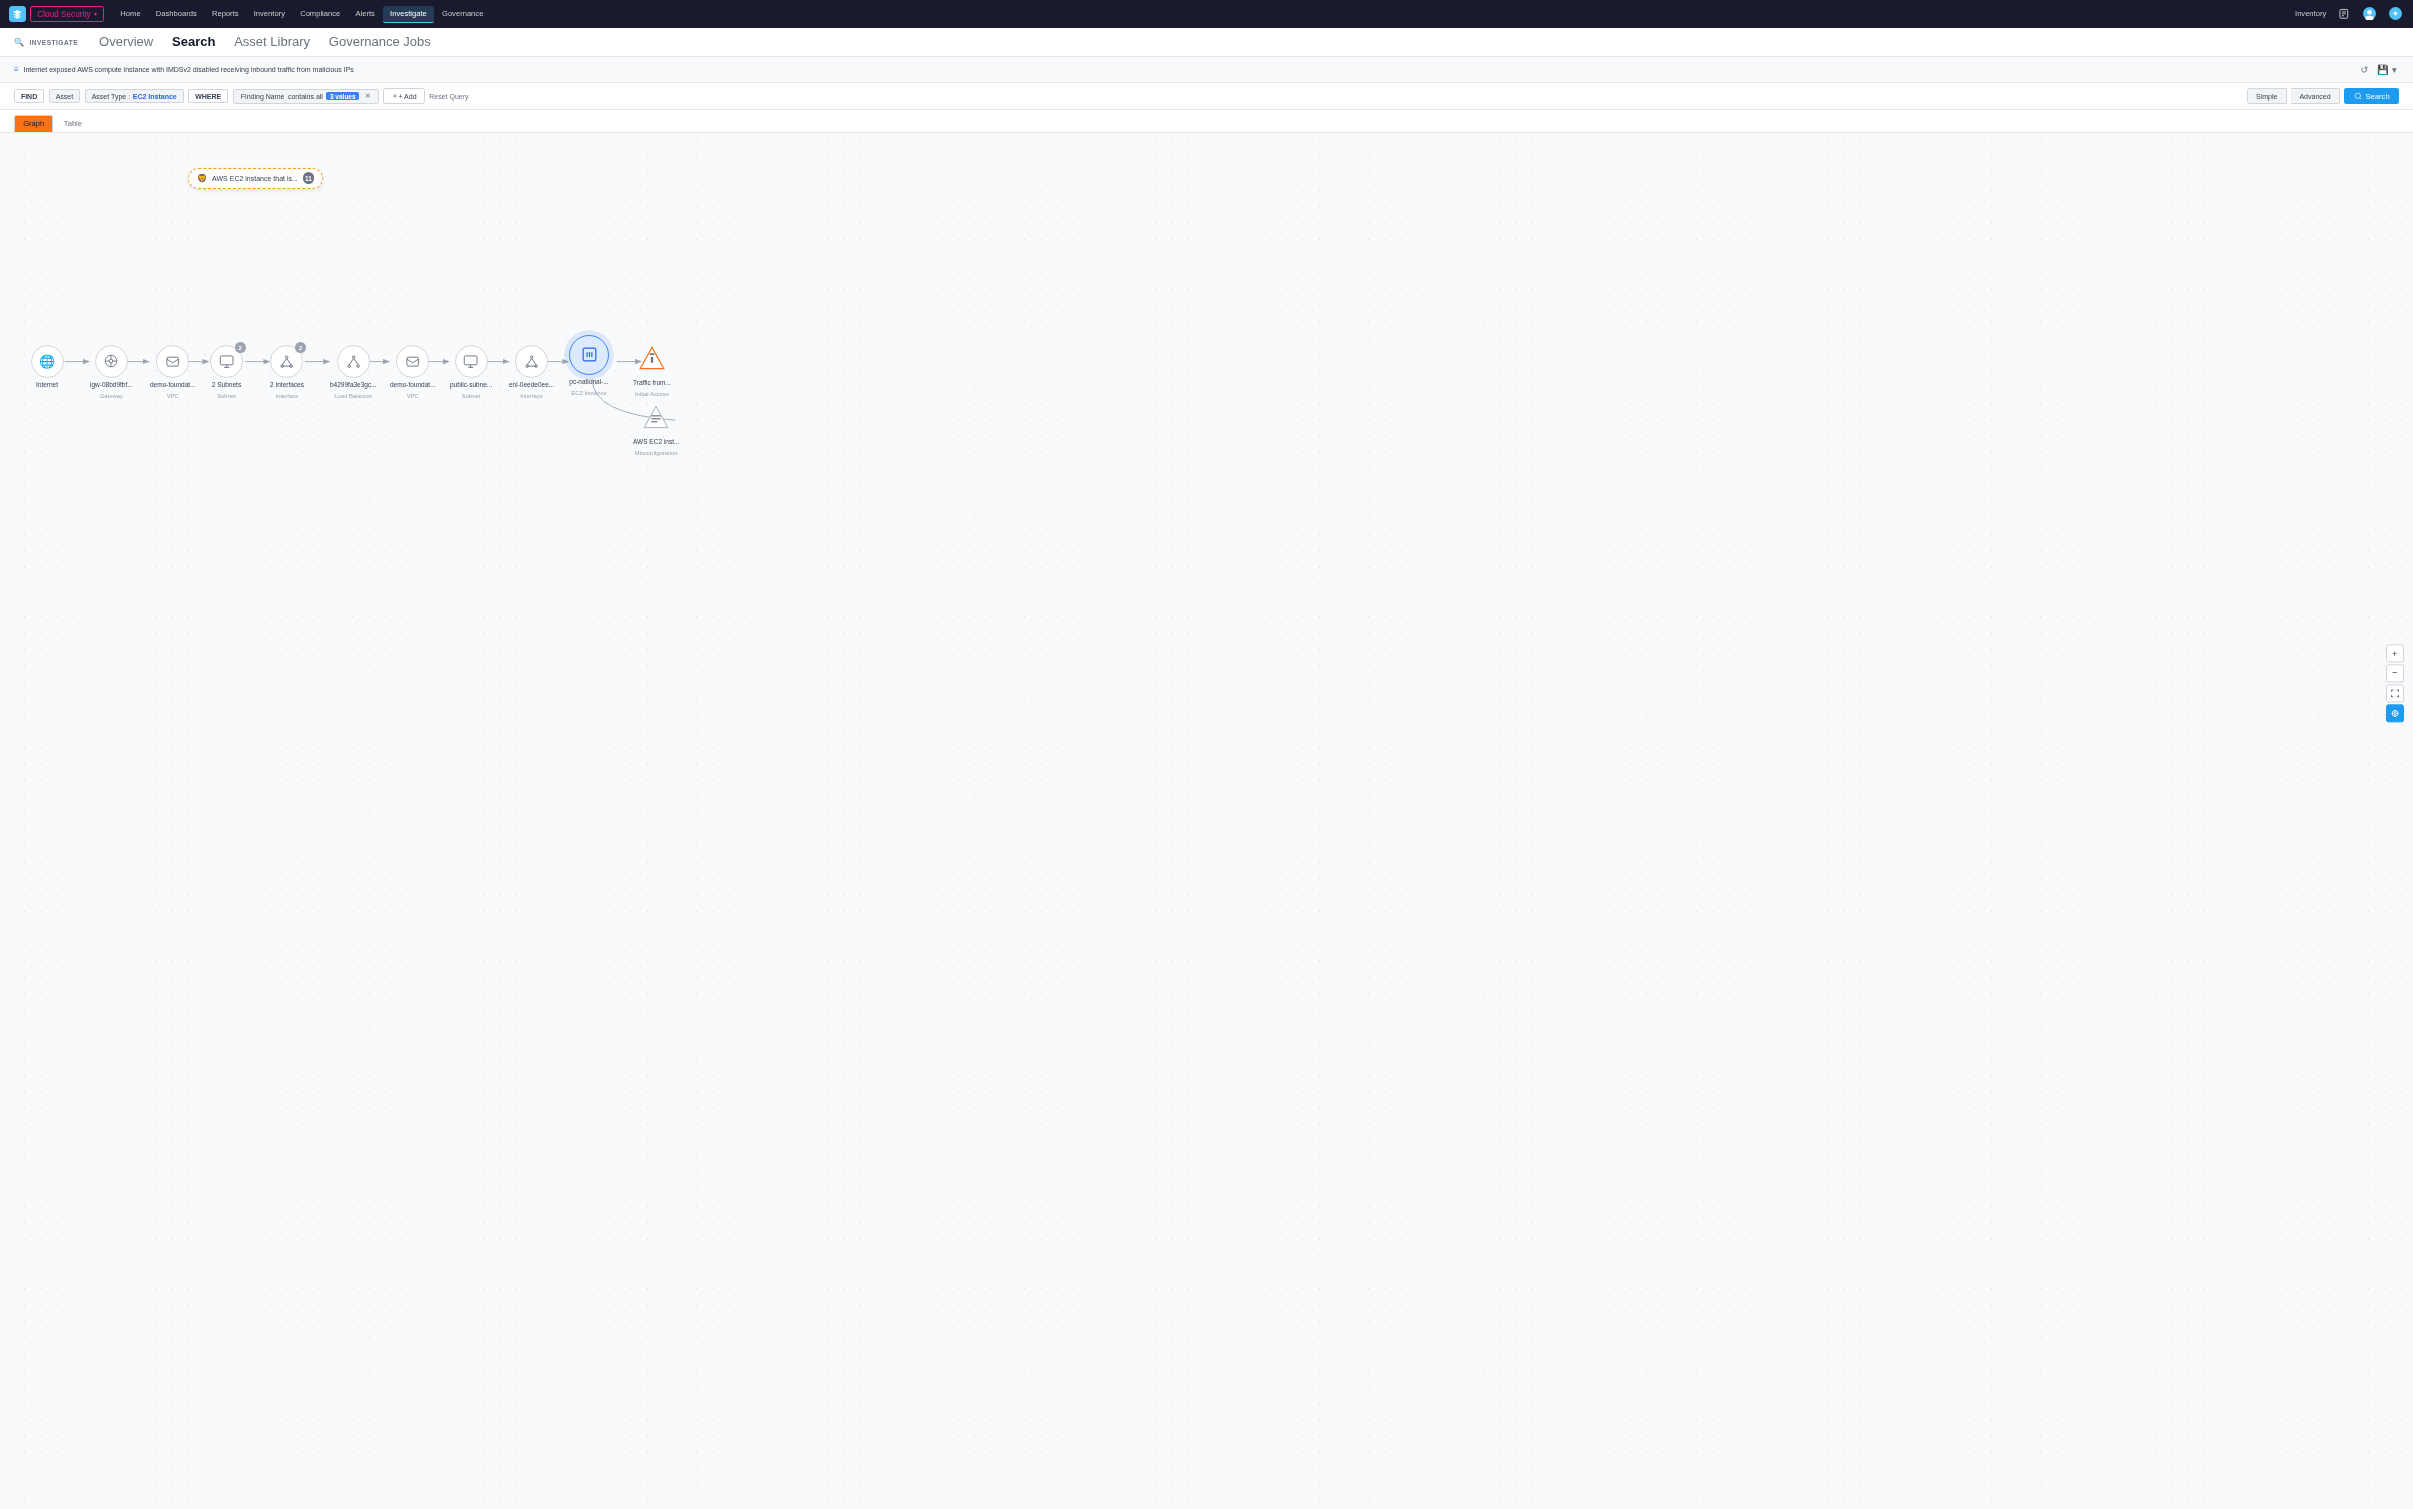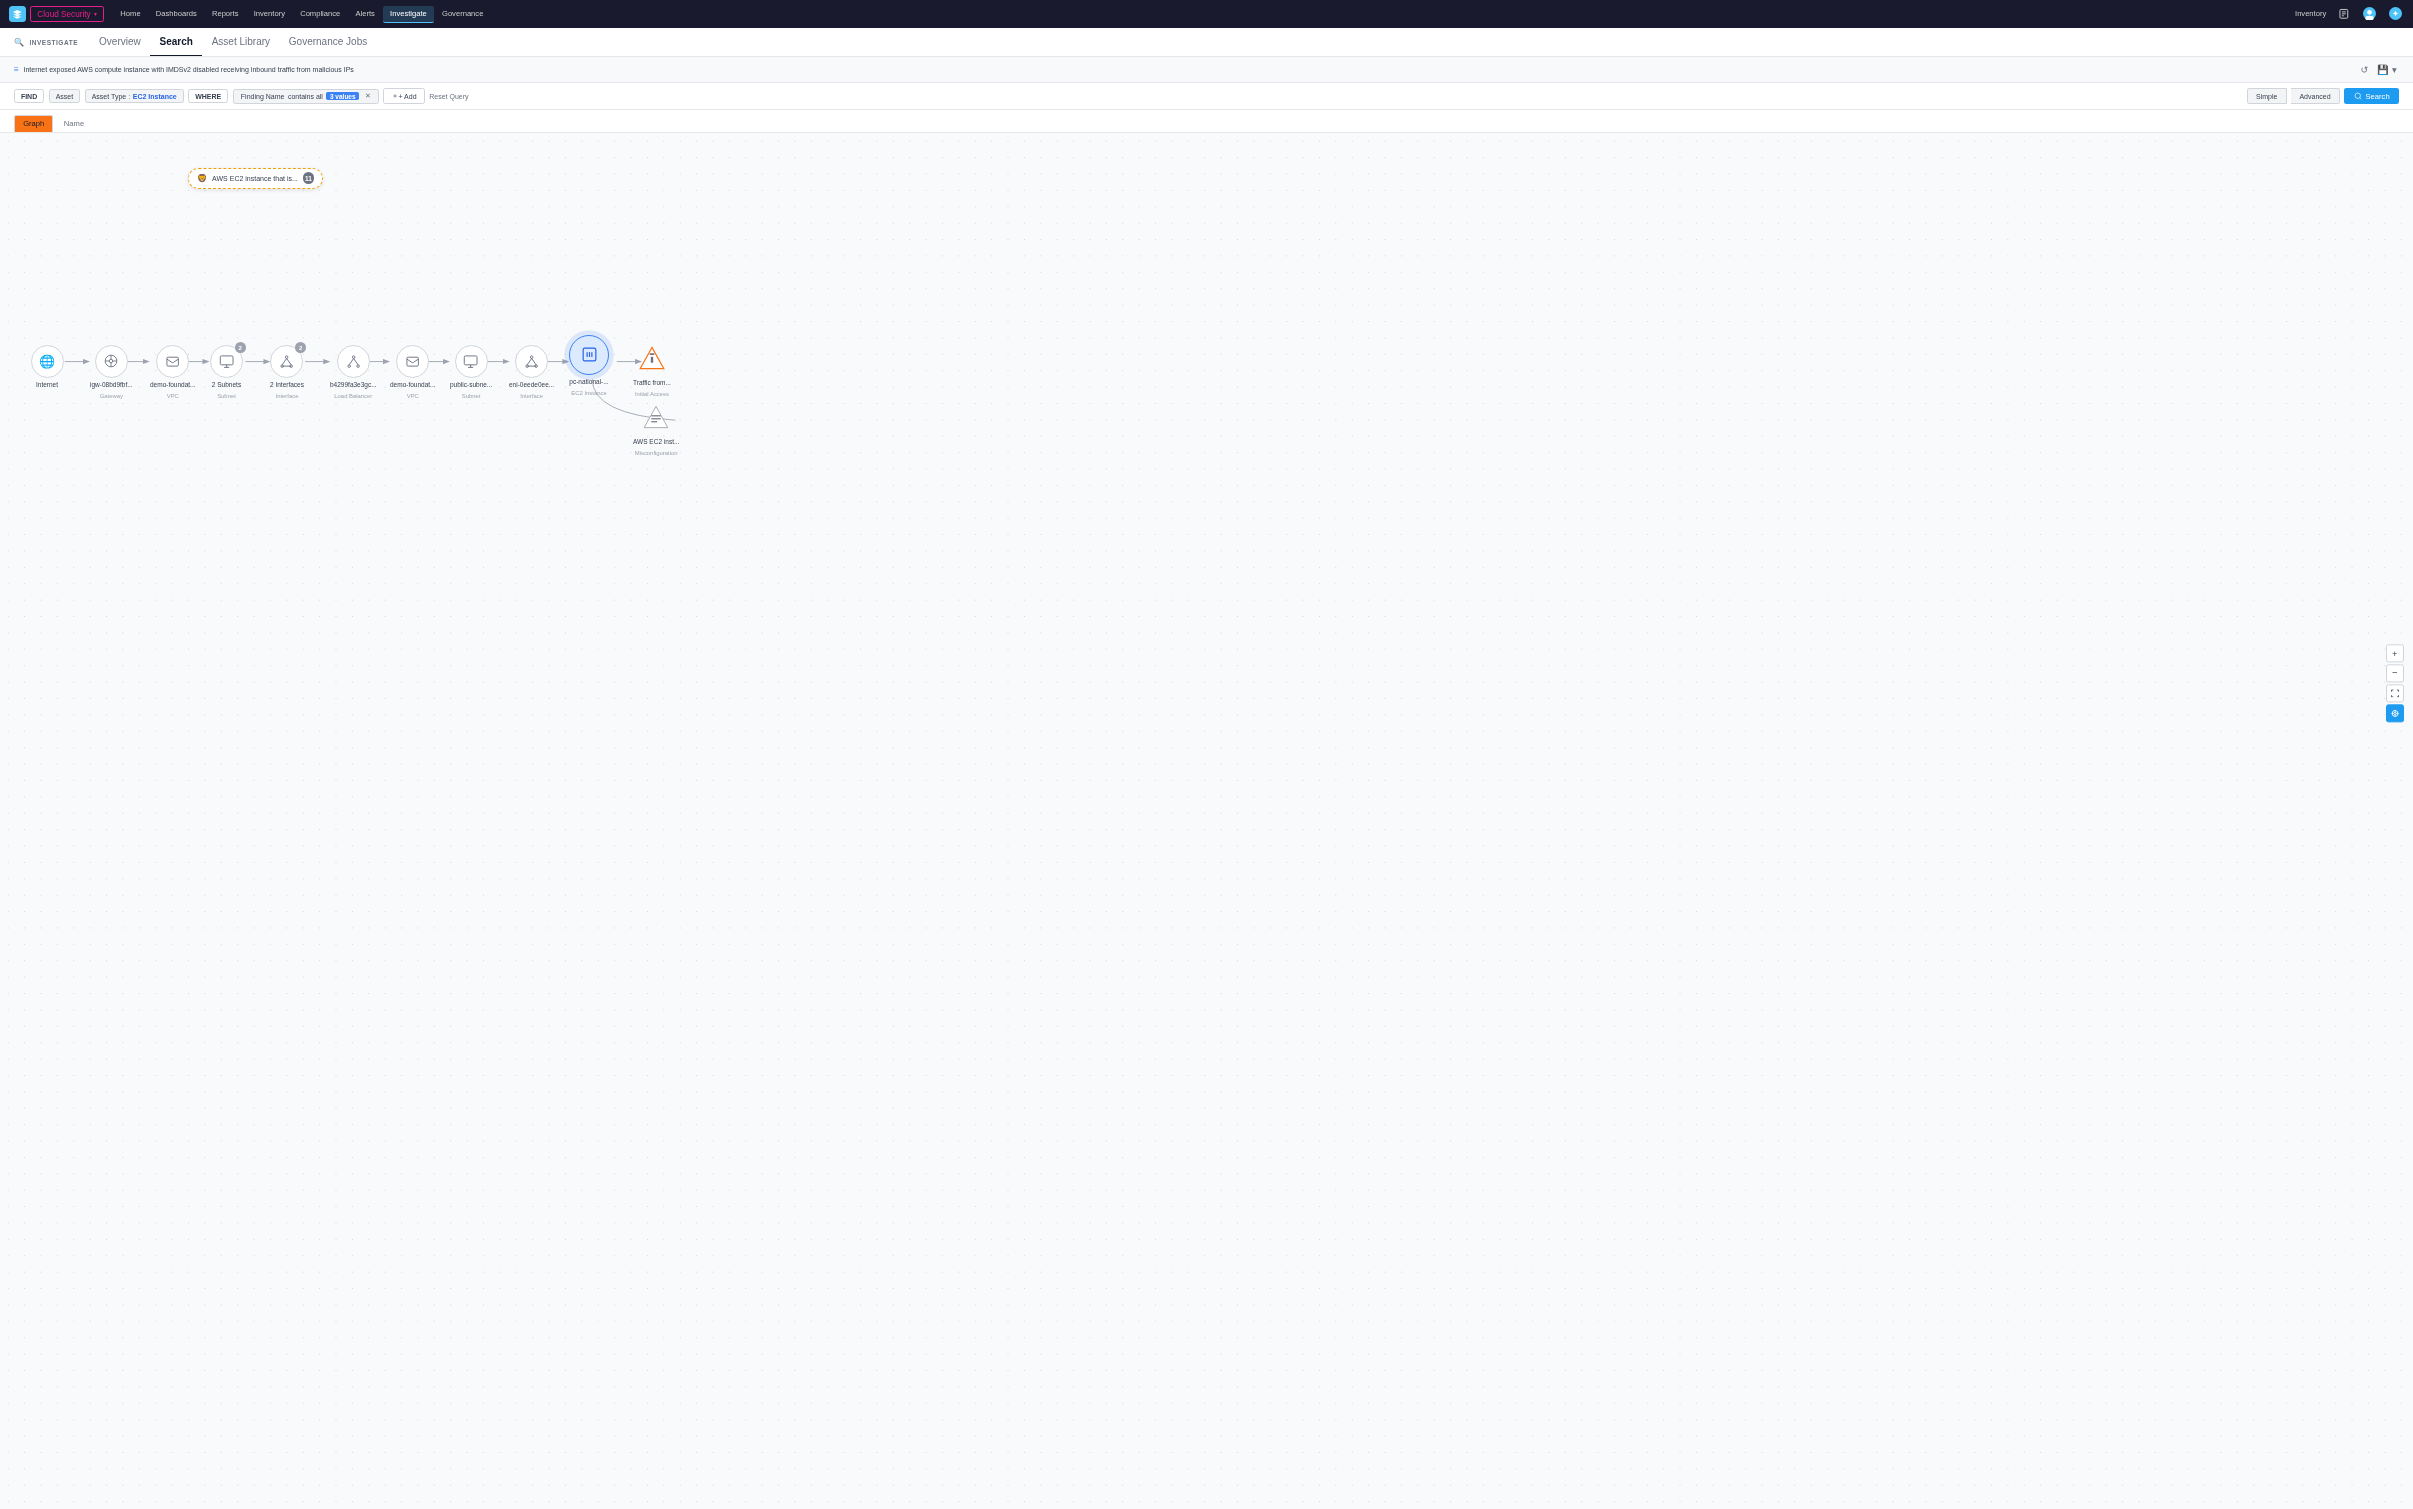--- a/index.html
+++ b/index.html
@@ -29,21 +29,21 @@
     
     .investigate-bar {
       display: flex; align-items: center; gap: 11.7px;
       border-bottom: 0.6px solid #e5e7eb; padding: 0 14px; background: #fff; height: 29px;
     }
     .investigate-label {
       display: flex; align-items: center; gap: 4.7px; color: #6b7280; font-size: 6.5px; font-weight: 700; letter-spacing: 0.08em; text-transform: uppercase;
     }
     .inv-tabs { display: flex; gap: 0; }
     .inv-tab {
-      padding: 8.2px 9.4px; font-size: 10px; color: #6b7280; cursor: pointer; border-bottom: 1.2px solid transparent; text-align: center;
+      padding: 8.2px 9.4px; font-size: 13px; color: #6b7280; cursor: pointer; border-bottom: 1.2px solid transparent; text-align: center;
     }
     .inv-tab.active { color: #111827; font-weight: 600; border-bottom: 1.2px solid #111827; }
 
     
     .description-bar {
       display: flex; align-items: center; justify-content: space-between;
       padding: 5.9px 14px; background: #f8f9fb; border-bottom: 0.6px solid #e5e7eb;
       font-size: 7px; color: #374151;
     }
     .description-bar .desc-left { display: flex; align-items: center; gap: 4.7px; }
@@ -284,21 +284,21 @@
             <circle cx="11" cy="11" r="8"></circle>
             <line x1="21" y1="21" x2="16.65" y2="16.65"></line>
           </svg>
         <span>Search</span>
       </button>
     </div>
   </div>
 
   <div class="view-tabs">
     <div class="view-tab active">Graph</div>
-    <div class="view-tab">Name</div>
+    <div class="view-tab">Table</div>
   </div>
 
   <div class="graph-canvas">
     <svg class="graph-svg" viewBox="0 0 4112 2348" width="2413" height="1378">
 
       <defs>
         <marker id="arrow" markerWidth="8" markerHeight="8" refX="6" refY="3" orient="auto">
           <path d="M0,0 L0,6 L8,3 z" fill="#9ca3af"></path>
         </marker>
       </defs>

